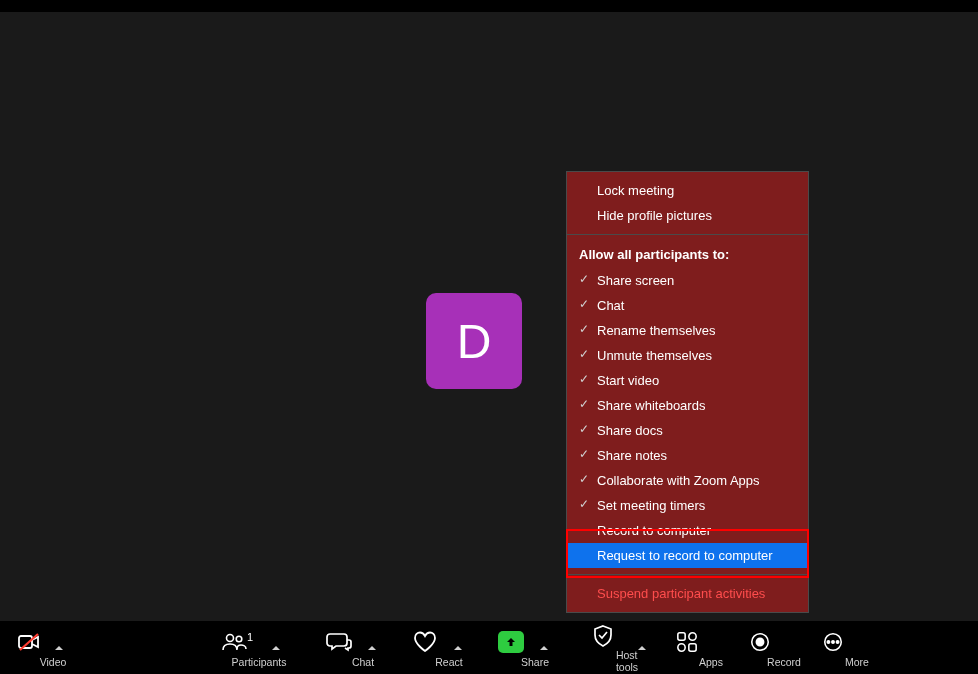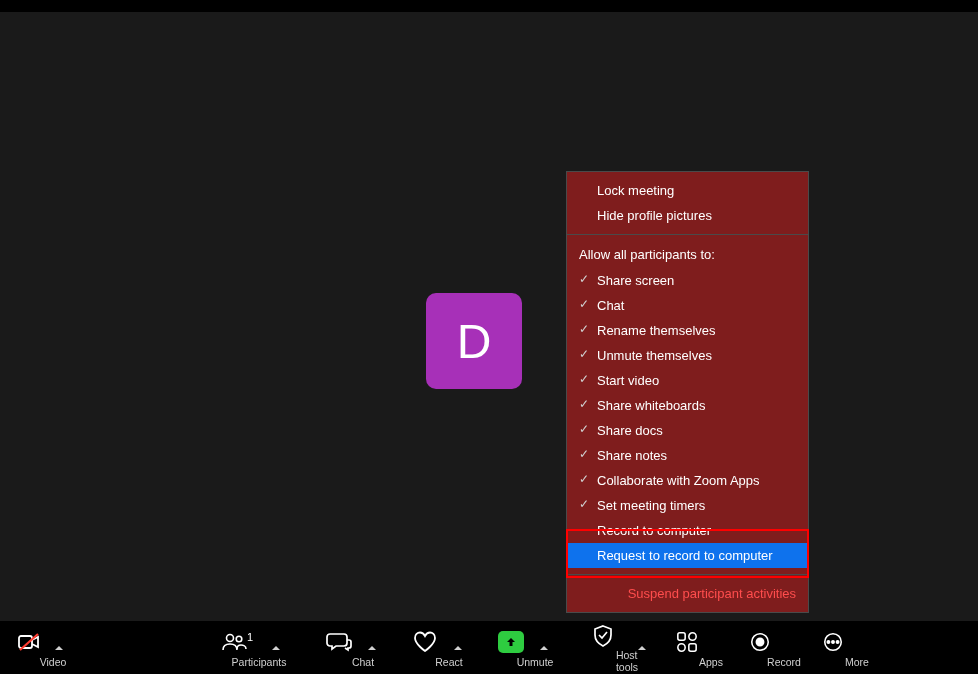--- a/index.html
+++ b/index.html
@@ -47,41 +47,41 @@
       height: 1px;
       background: #4a4a4a;
     }
     .menu-item {
       padding: 5px 12px 5px 30px;
       cursor: pointer;
       white-space: nowrap;
     }
     .menu-header {
       padding: 6px 12px;
-      font-weight: 400;
+      font-weight: 700;
       font-size: 13px;
     }
     .menu-check-item {
       padding: 5px 12px 5px 30px;
       position: relative;
       cursor: pointer;
     }
     .menu-check-item.checked::before {
       content: "✓";
       position: absolute;
       left: 12px;
       top: 4px;
       font-size: 12px;
       color: #d0d0d0;
     }
     .menu-check-item.highlighted {
       background: #0e72ed;
       color: #fff;
     }
-    .menu-item.danger { color: #ff4d4d; text-align: right; }
+    .menu-item.danger { color: #ff4d4d; }
     .red-box {
       position: absolute;
       left: 566px;
       top: 529px;
       width: 243px;
       height: 49px;
       border: 2px solid #ff0000;
       pointer-events: none;
     }
     .toolbar {
@@ -261,21 +261,21 @@
   <div style="flex:0 0 20px"></div>
 
   <div class="toolbar-item" style="width:48px">
     <div class="icon-wrap">
       <div class="share-icon">
         <svg viewBox="0 0 14 12" width="14" height="12" fill="#000">
           <path d="M7 2 L11 6 L8.5 6 L8.5 10 L5.5 10 L5.5 6 L3 6 Z"></path>
         </svg>
       </div>
     </div>
-    <span class="label">Unmute</span>
+    <span class="label">Share</span>
   </div>
   <div class="caret">
     <svg viewBox="0 0 10 10" fill="#d0d0d0">
         <path d="M1 7 L5 3 L9 7 Z"></path>
       </svg>
   </div>
 
   <div style="flex:0 0 20px"></div>
 
   <div class="toolbar-item" style="width:60px">

